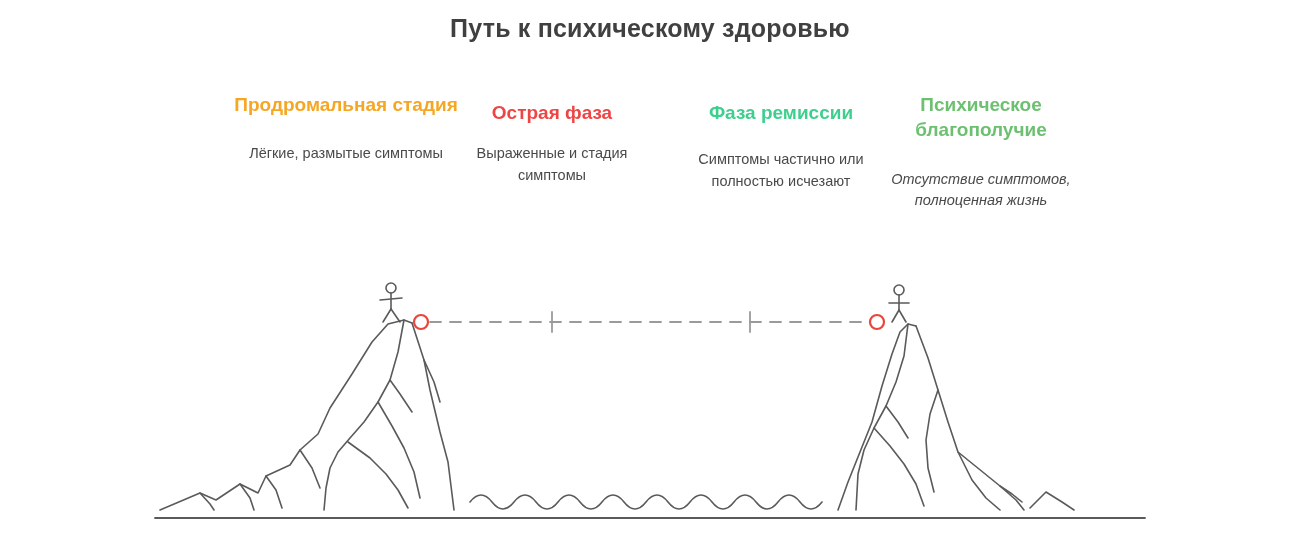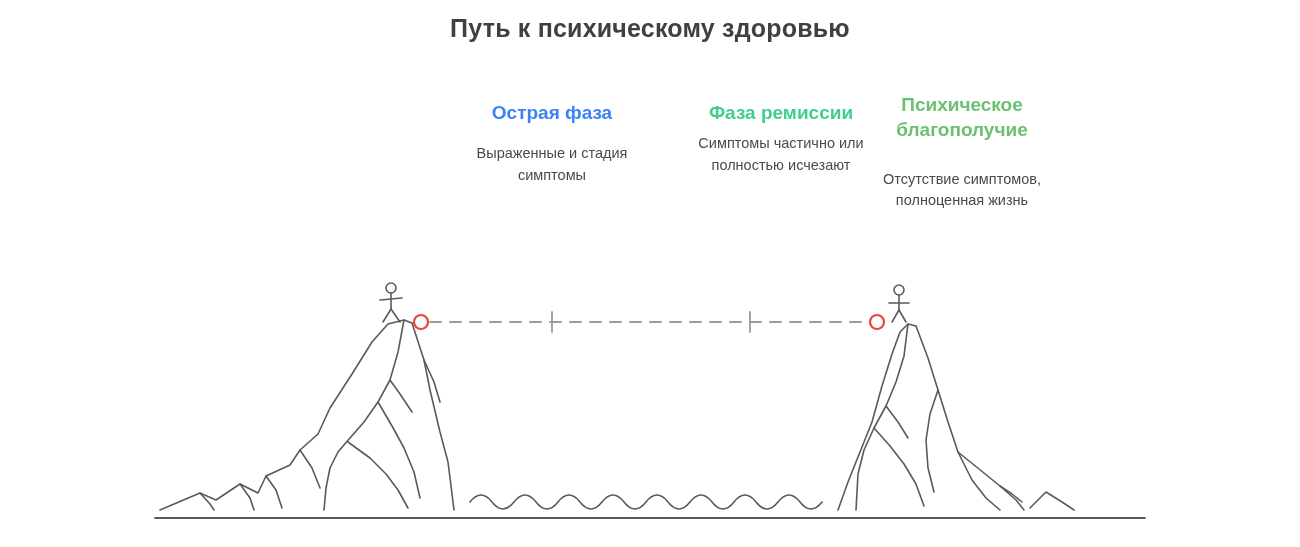--- a/index.html
+++ b/index.html
@@ -40,43 +40,47 @@
   }
   .stage-desc {
     margin-top: 26px;
     font-size: 14.5px;
     line-height: 1.5;
     color: #4a4a4a;
   }
   #stage-0 { left: 212px; top: 92px; width: 268px; }
   #stage-1 { left: 448px; top: 100px; width: 208px; }
   #stage-2 { left: 664px; top: 100px; width: 234px; }
-  #stage-3 { left: 840px; top: 92px; width: 244px; }
+  #stage-3 { left: 859px; top: 92px; width: 244px; }
   #stage-0 .stage-desc { margin-top: 26px; }
   #stage-1 .stage-desc { margin-top: 18px; }
-  #stage-2 .stage-desc { margin-top: 8px; }
-  #stage-3 .stage-desc { margin-top: 26px; }
+  #stage-2 .stage-desc { margin-top: 24px; }
+  #stage-3 .stage-desc { margin-top: 26px; font-style: italic; }
   #scene {
     position: absolute;
     left: 0;
     top: 262px;
     width: 1300px;
     height: 285px;
   }
 </style>
 </head>
 <body>
 
 <div id="canvas">
 
   <div id="title">Путь к психическому здоровью</div>
 
+  <div class="stage" id="stage-0">
+    <div class="stage-title" style="color:#f5a623">Продромальная стадия</div>
+    <div class="stage-desc">Лёгкие, размытые симптомы</div>
+  </div>
 
   <div class="stage" id="stage-1">
-    <div class="stage-title" style="color:#3b82f6">Острая фаза</div>
+    <div class="stage-title" style="color:#ef4444">Острая фаза</div>
     <div class="stage-desc">Выраженные и стадия симптомы</div>
   </div>
 
   <div class="stage" id="stage-2">
     <div class="stage-title" style="color:#3ecf8e">Фаза ремиссии</div>
     <div class="stage-desc">Симптомы частично или полностью исчезают</div>
   </div>
 
   <div class="stage" id="stage-3">
     <div class="stage-title" style="color:#6cc070">Психическое благополучие</div>

